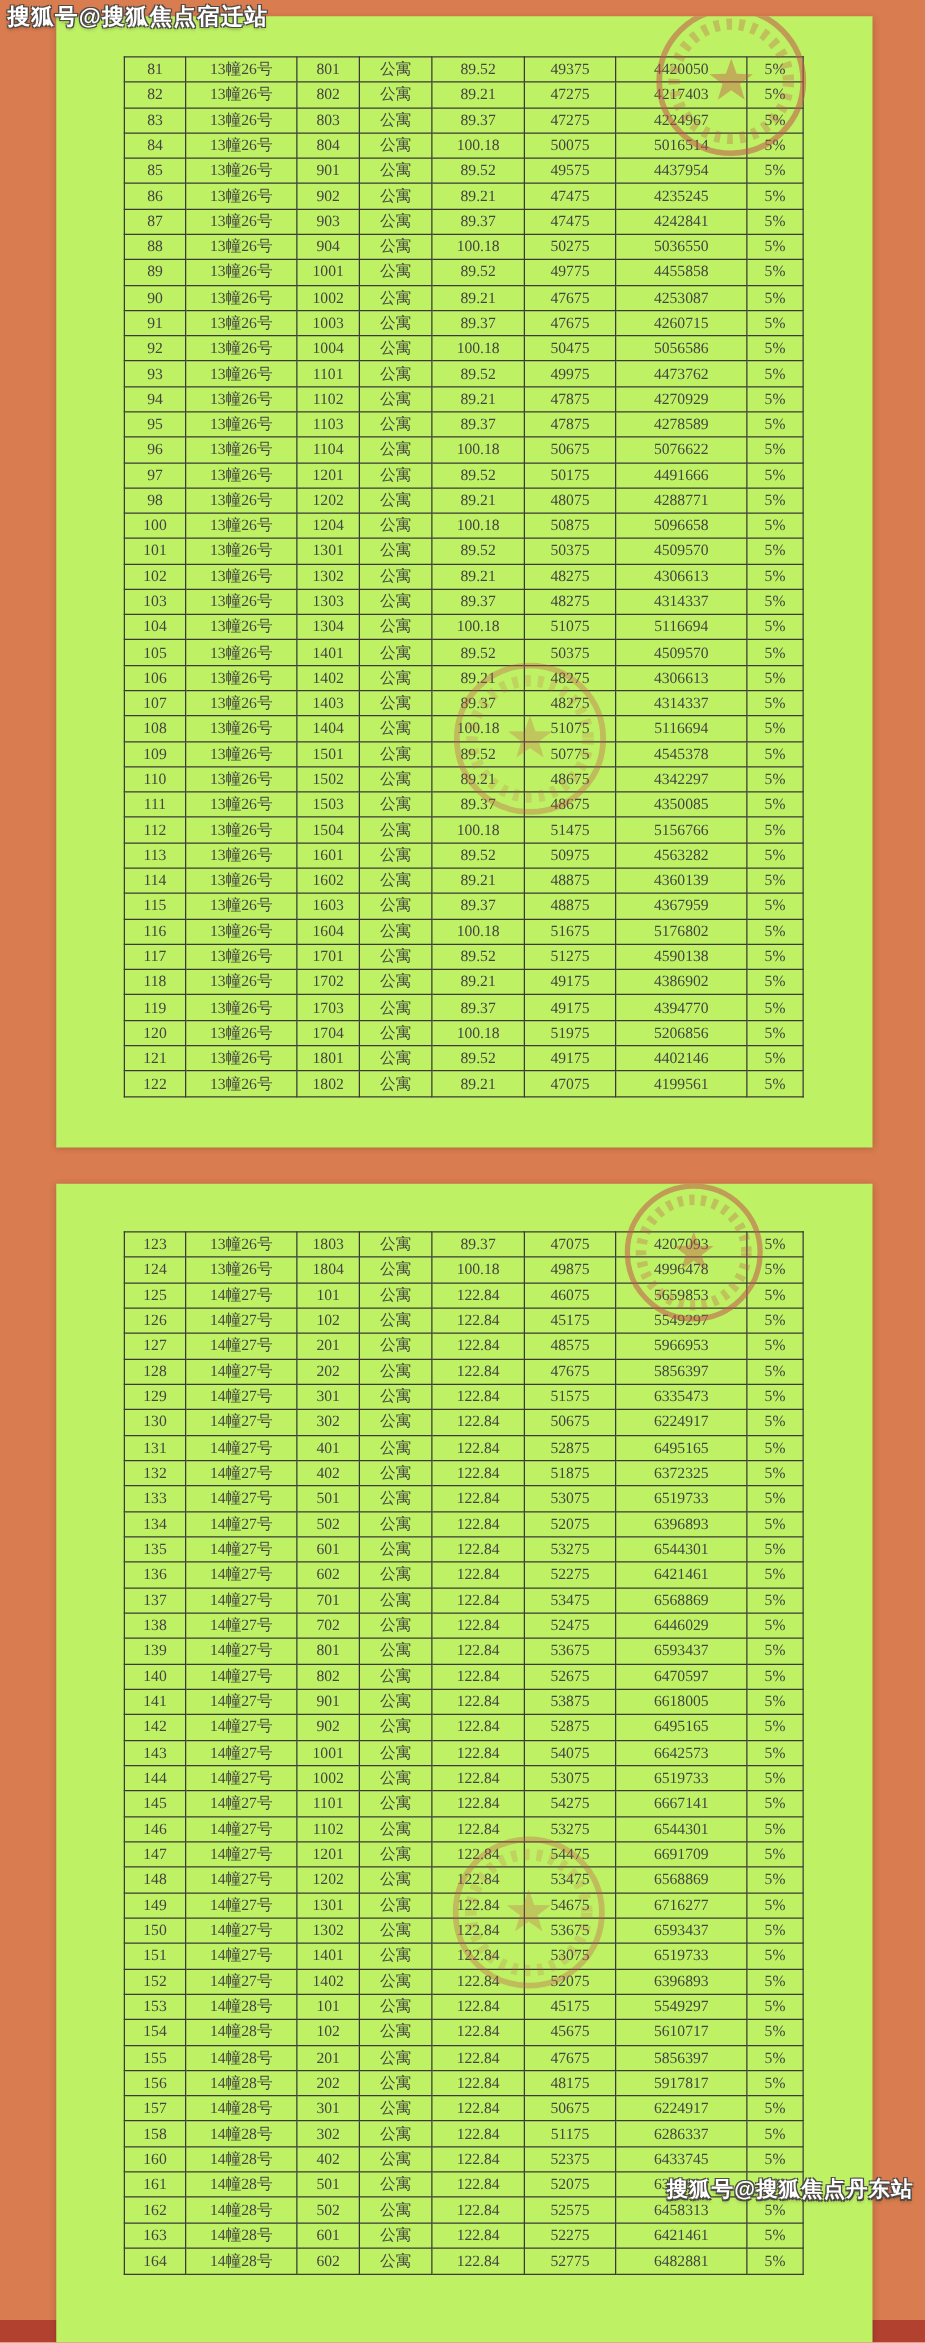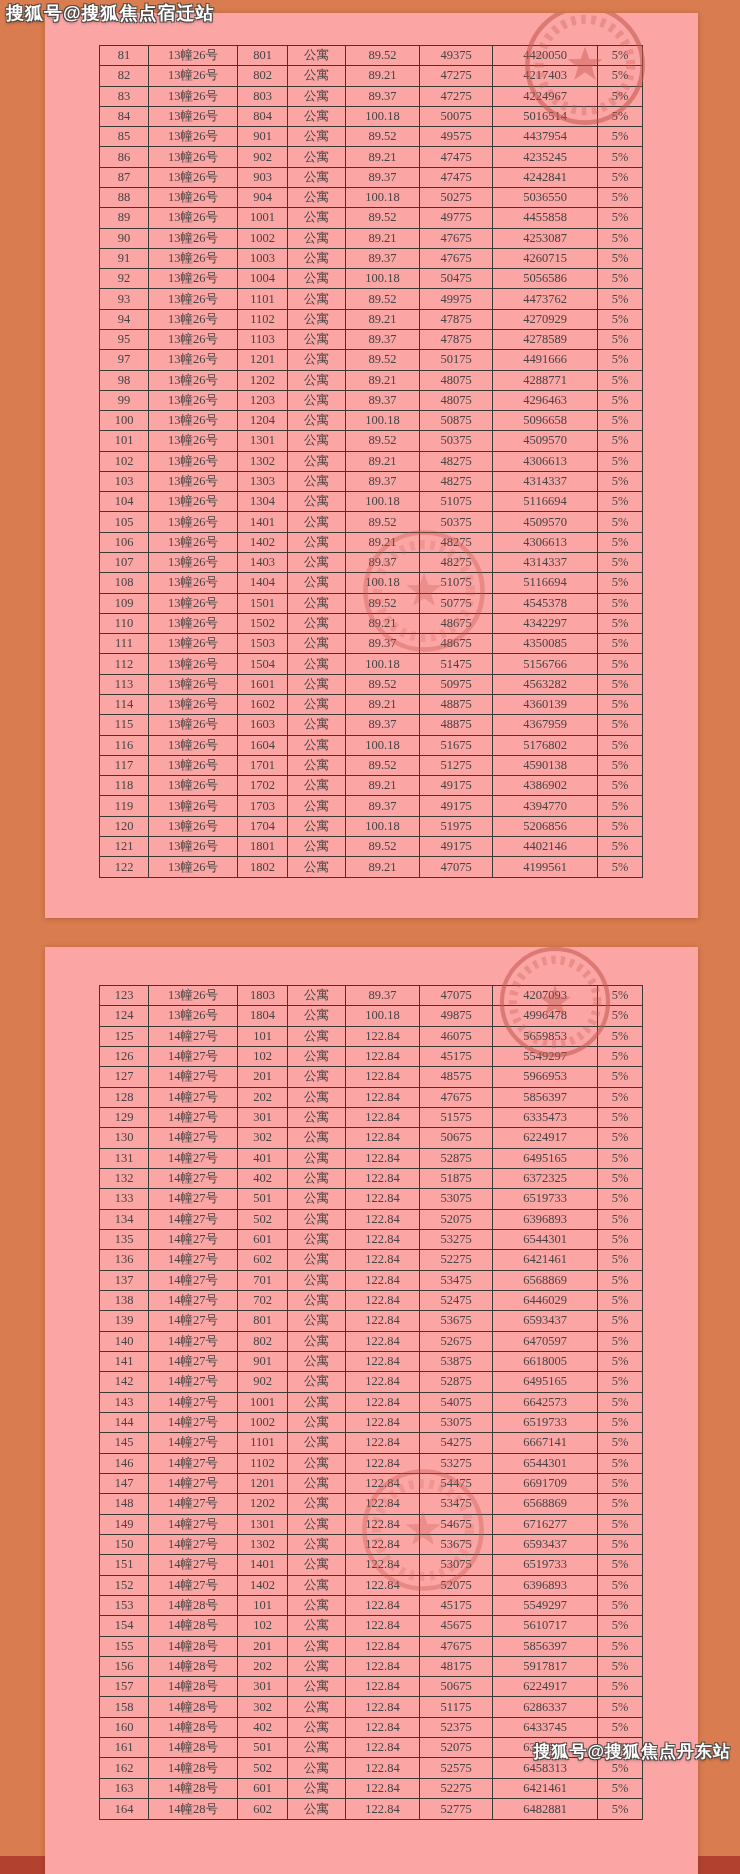--- a/index.html
+++ b/index.html
@@ -1,19 +1,19 @@
 <!DOCTYPE html>
 <html><head>
 <meta charset="utf-8">
 <style>
   html,body{margin:0;padding:0;}
   .canvas{position:relative;width:740px;height:1874px;background:#d97c4f;overflow:hidden;
           font-family:"Liberation Serif","DejaVu Serif",serif;}
   .footer-bar{position:absolute;left:0;top:1856px;width:740px;height:18px;background:#b24130;}
-  .sheet{position:absolute;left:45px;width:653px;background:#fca5a5;overflow:hidden;
+  .sheet{position:absolute;left:45px;width:653px;background:#bef264;overflow:hidden;
          box-shadow:0 1px 5px rgba(60,30,10,0.25);}
   #sheet1{top:13px;height:905px;}
   #sheet2{top:947px;height:936px;}
   table.price{position:absolute;left:54px;width:543px;border-collapse:collapse;table-layout:fixed;}
   #table1{top:32px;height:833px;}
   #table2{top:38px;height:835px;}
   table.price td{border:1px solid #3d3a36;text-align:center;vertical-align:middle;
                  font-size:12.5px;color:#454443;padding:0;white-space:nowrap;overflow:hidden;}
   td[data-name="cell-building"]{font-size:10.5px;}
   td[data-name="cell-use"]{font-size:11.5px;}
@@ -190,47 +190,47 @@
             <td data-name="cell-no">95</td>
             <td data-name="cell-building">13幢26号</td>
             <td data-name="cell-room">1103</td>
             <td data-name="cell-use">公寓</td>
             <td data-name="cell-area">89.37</td>
             <td data-name="cell-unit_price">47875</td>
             <td data-name="cell-total_price">4278589</td>
             <td data-name="cell-ratio">5%</td>
           </tr>
           <tr data-name="table-row">
+            <td data-name="cell-no">96</td>
+            <td data-name="cell-building">13幢26号</td>
+            <td data-name="cell-room">1104</td>
+            <td data-name="cell-use">公寓</td>
+            <td data-name="cell-area">100.18</td>
+            <td data-name="cell-unit_price">50675</td>
+            <td data-name="cell-total_price">5076622</td>
+            <td data-name="cell-ratio">5%</td>
+          </tr>
+          <tr data-name="table-row">
             <td data-name="cell-no">97</td>
             <td data-name="cell-building">13幢26号</td>
             <td data-name="cell-room">1201</td>
             <td data-name="cell-use">公寓</td>
             <td data-name="cell-area">89.52</td>
             <td data-name="cell-unit_price">50175</td>
             <td data-name="cell-total_price">4491666</td>
             <td data-name="cell-ratio">5%</td>
           </tr>
           <tr data-name="table-row">
             <td data-name="cell-no">98</td>
             <td data-name="cell-building">13幢26号</td>
             <td data-name="cell-room">1202</td>
             <td data-name="cell-use">公寓</td>
             <td data-name="cell-area">89.21</td>
             <td data-name="cell-unit_price">48075</td>
             <td data-name="cell-total_price">4288771</td>
-            <td data-name="cell-ratio">5%</td>
-          </tr>
-          <tr data-name="table-row">
-            <td data-name="cell-no">99</td>
-            <td data-name="cell-building">13幢26号</td>
-            <td data-name="cell-room">1203</td>
-            <td data-name="cell-use">公寓</td>
-            <td data-name="cell-area">89.37</td>
-            <td data-name="cell-unit_price">48075</td>
-            <td data-name="cell-total_price">4296463</td>
             <td data-name="cell-ratio">5%</td>
           </tr>
           <tr data-name="table-row">
             <td data-name="cell-no">100</td>
             <td data-name="cell-building">13幢26号</td>
             <td data-name="cell-room">1204</td>
             <td data-name="cell-use">公寓</td>
             <td data-name="cell-area">100.18</td>
             <td data-name="cell-unit_price">50875</td>
             <td data-name="cell-total_price">5096658</td>

